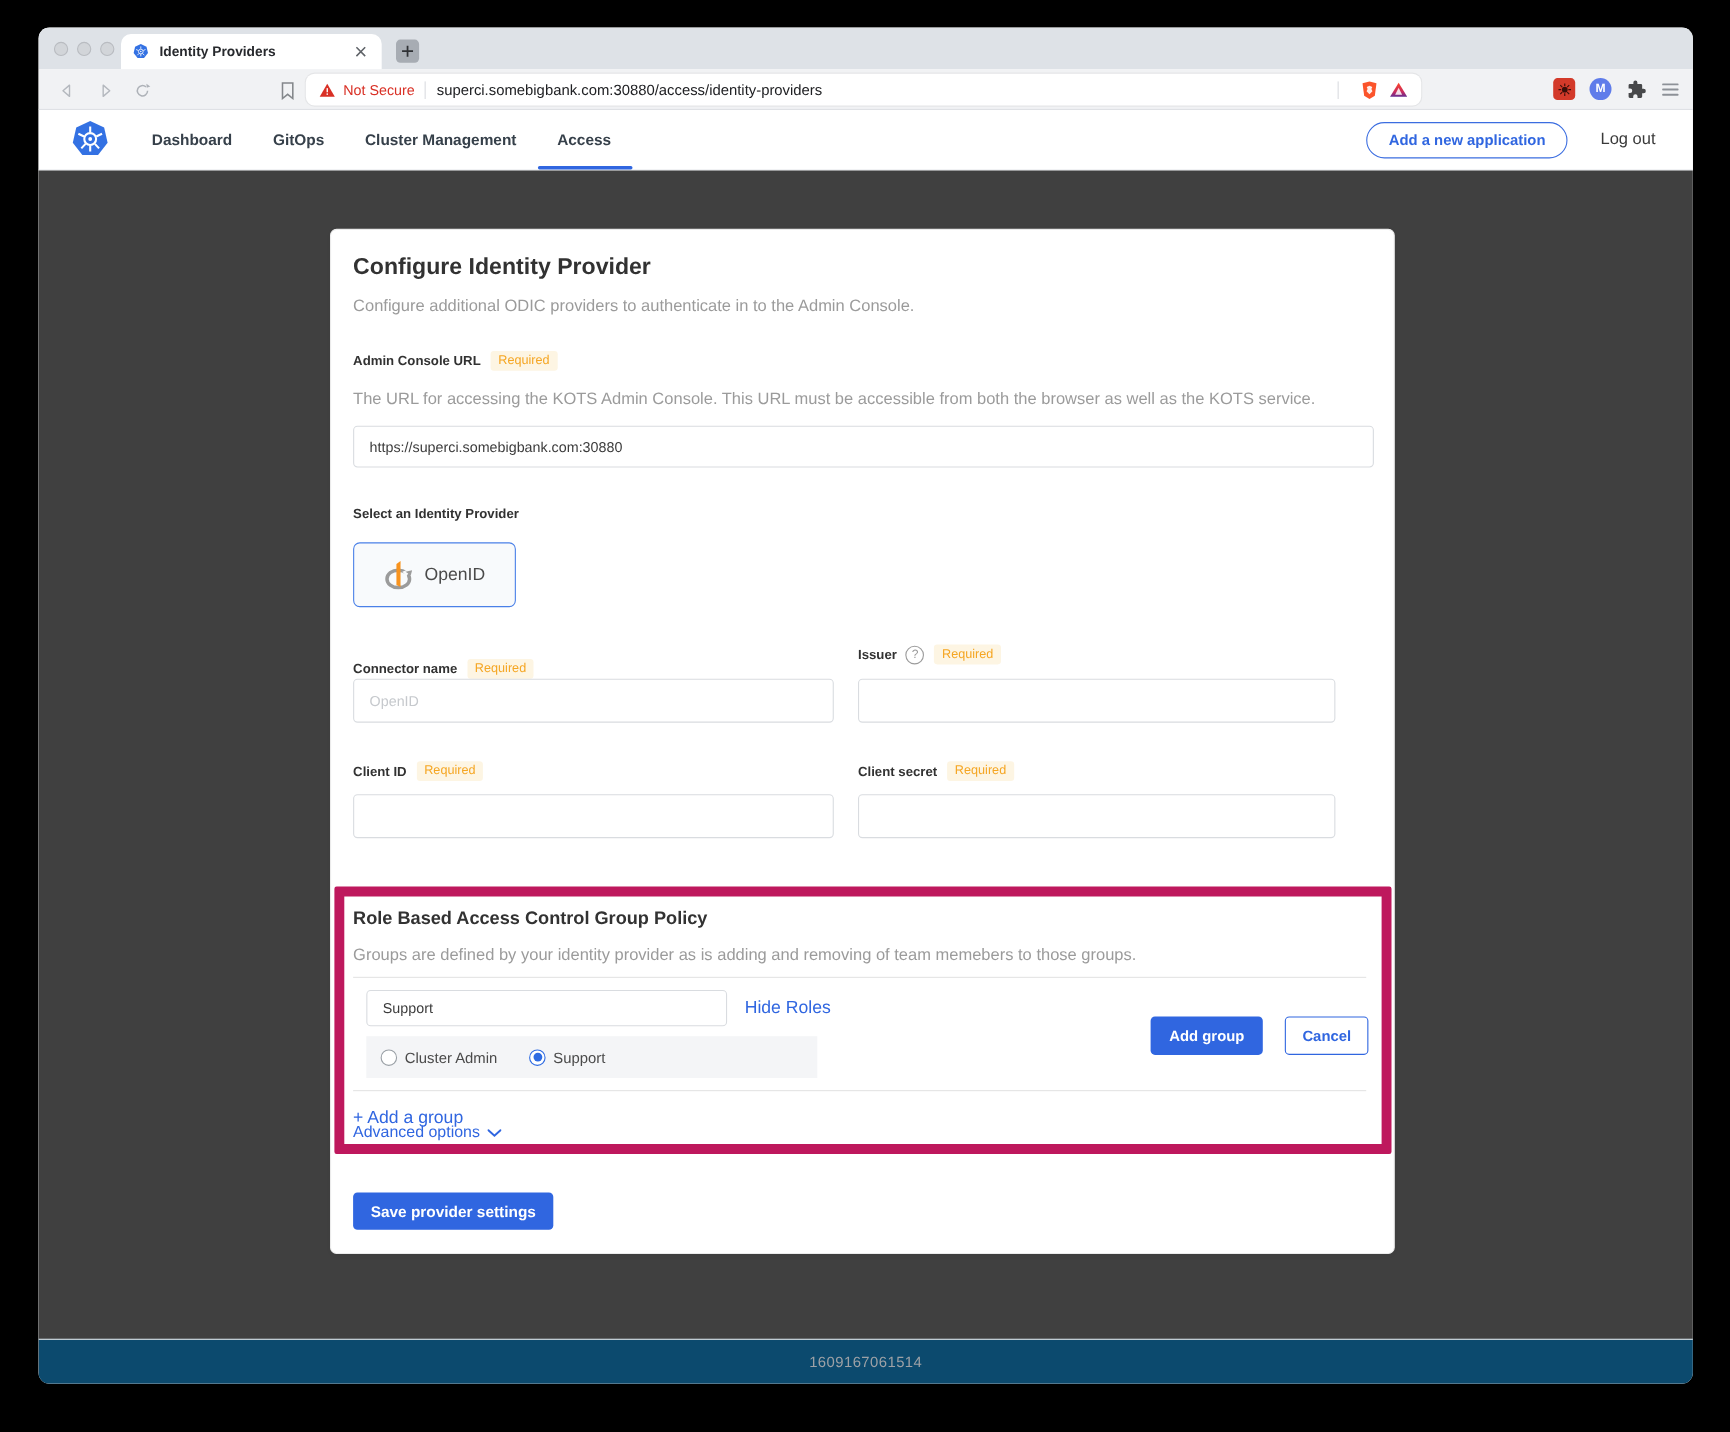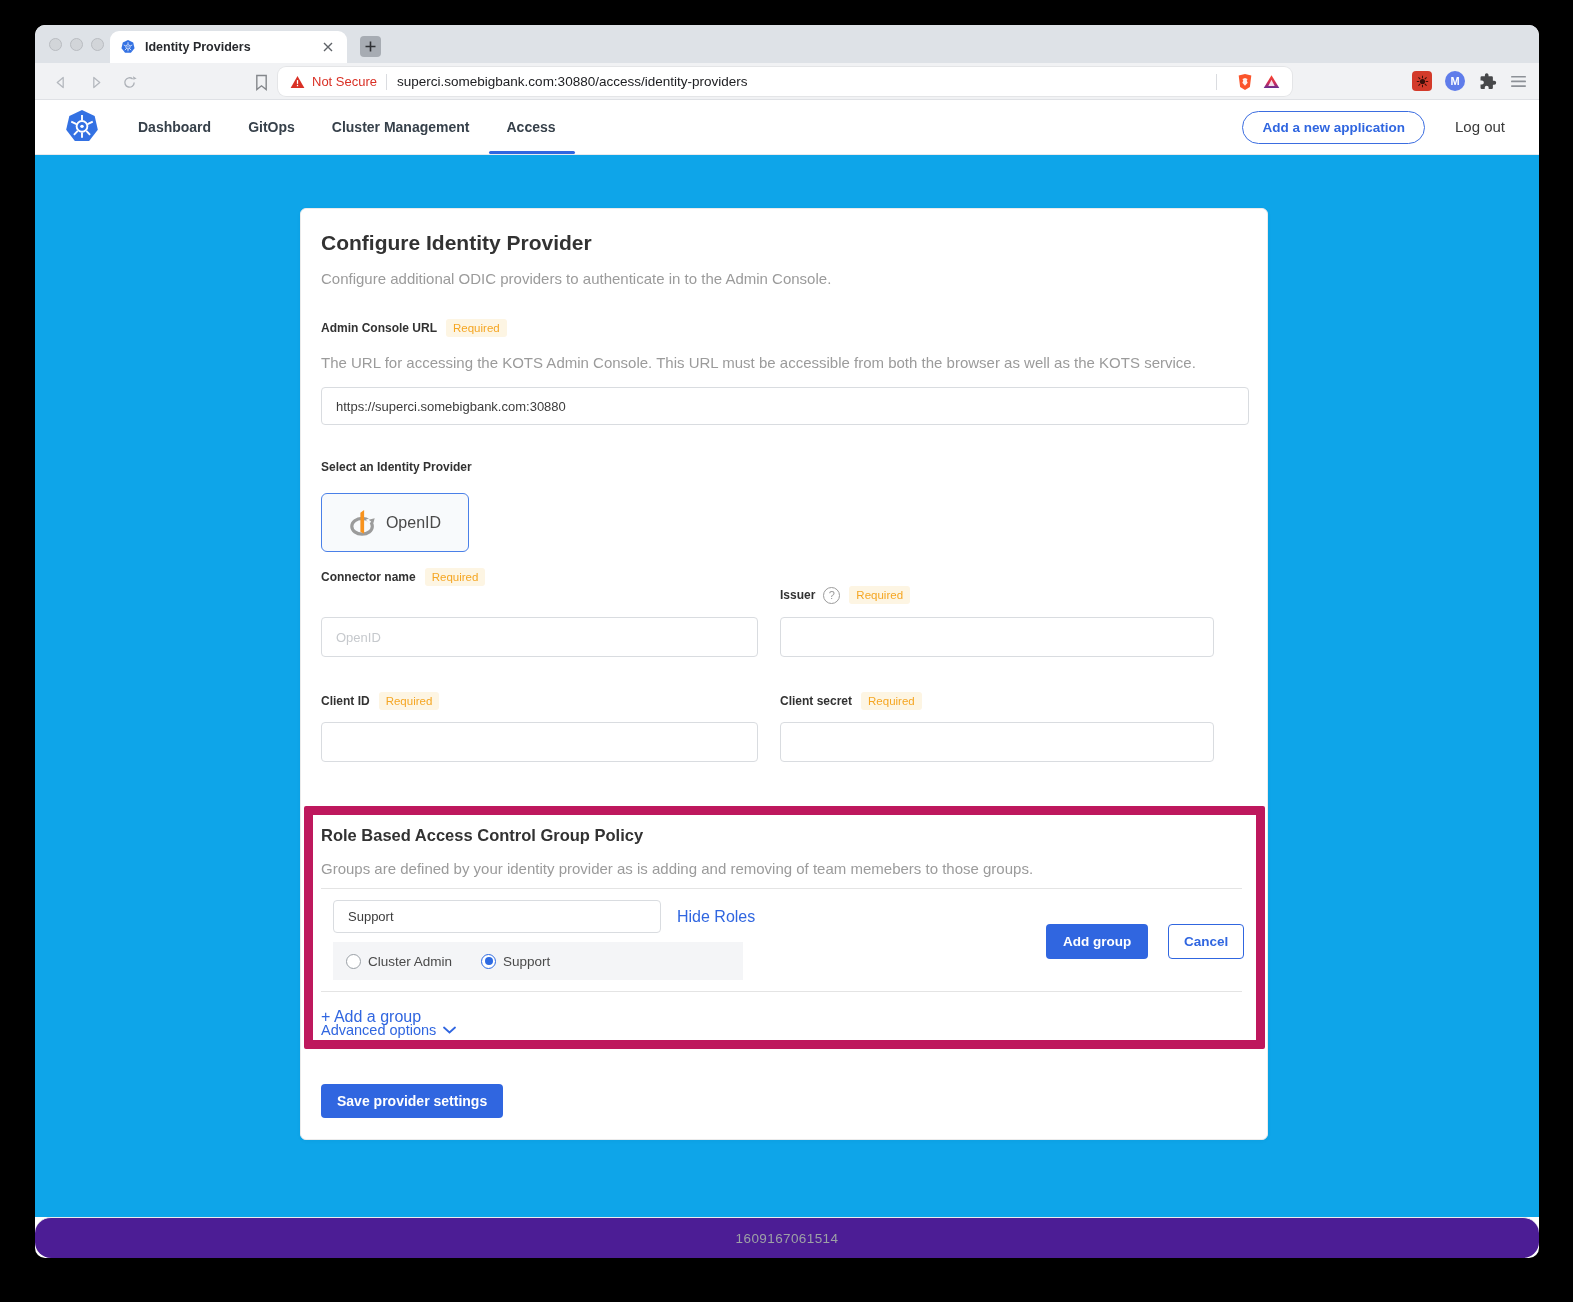--- a/index.html
+++ b/index.html
@@ -46,21 +46,21 @@
              position:relative; cursor:pointer; }
   .navlink.active::after { content:""; position:absolute; left:-18px; right:-19px; bottom:0; height:3px;
              background:#3066e0; border-radius:2px; }
   .add-app-btn { position:absolute; right:114px; top:11px; height:33px; padding:0 19px;
              border:1px solid #3b6de0; border-radius:17px; color:#3066e0; font-weight:bold;
              font-size:13.5px; background:#fff; display:flex; align-items:center; cursor:pointer;
              font-family:inherit; }
   .logout { position:absolute; right:34px; top:18px; font-size:15px; color:#3a3a3a; cursor:pointer; }
 
   
-  .content { flex:1; background:#0ea5e9; position:relative; }
+  .content { flex:1; background:#404040; position:relative; }
   .card { position:absolute; left:265px; top:53px; width:968px; height:932px; background:#fff;
           border:1px solid #ebebeb; border-radius:6px; box-shadow:0 1px 4px rgba(0,0,0,0.04); }
   .abs { position:absolute; }
   .h1 { font-size:21px; font-weight:bold; color:#323232; }
   .sub { font-size:15px; color:#9b9b9b; }
   .lblrow { display:flex; align-items:center; }
   .lbl { font-size:12px; font-weight:bold; color:#323232; }
   .req { font-size:11.5px; color:#f5a623; background:#fdf5e3; padding:3px 7px; border-radius:3px; margin-left:9px; }
   .qmark { width:17px; height:17px; border-radius:50%; border:1px solid #9b9b9b; color:#9b9b9b;
            font-size:11px; display:inline-flex; align-items:center; justify-content:center; margin-left:8px; }
@@ -92,22 +92,22 @@
   .radio.sel .rdot { border-color:#2e6be2; }
   .radio.sel .rdot::after { content:""; position:absolute; left:2.5px; top:2.5px; width:8px; height:8px;
           border-radius:50%; background:#2e6be2; }
 
   .advanced { position:absolute; left:20px; top:813px; display:flex; align-items:center; gap:7px;
               color:#3066e0; font-size:14.5px; cursor:pointer; }
   .save-btn { position:absolute; left:20px; top:875px; height:34px; padding:0 16px; background:#3066e0;
               color:#fff; font-weight:bold; font-size:14px; border:none; border-radius:4px;
               cursor:pointer; font-family:inherit; }
 
-  .footer { height:41px; background:#4c1d95; border-top:1px solid #ececec; display:flex;
-            align-items:center; justify-content:center; flex:none;border-radius:16px; }
+  .footer { height:41px; background:#0c4a6e; border-top:1px solid #ececec; display:flex;
+            align-items:center; justify-content:center; flex:none; }
   .footer-text { font-size:13.5px; color:#9da1a6; letter-spacing:0.4px; }
 </style>
 </head>
 <body>
 
 <div class="window">
 
   <div class="tabstrip">
     <div class="traffic">
       <span></span>
@@ -266,21 +266,21 @@
           <svg width="28" height="30" viewBox="0 0 30 32">
             <ellipse cx="14" cy="19.5" rx="11" ry="8.5" fill="none" stroke="#9b9b9b" stroke-width="3.4"></ellipse>
             <polygon points="27,9 18,12.5 22,17" fill="#f8fafc"></polygon>
             <path d="M21 12.5l6.5-1.5-1.3 5z" fill="#9b9b9b"></path>
             <polygon points="12.2,5 16.2,2 16.2,27.5 12.2,25.5" fill="#f8931e"></polygon>
           </svg>
         </span>
         <span class="openid-text">OpenID</span>
       </div>
 
-      <div class="abs lblrow" style="left:20px; top:359px;">
+      <div class="abs lblrow" style="left:20px; top:390px;">
         <span class="lbl">Connector name</span>
         <span class="req">Required</span>
       </div>
       <div class="abs lblrow" style="left:479px; top:377px;">
         <span class="lbl">Issuer</span>
         <span class="qmark">?</span>
         <span class="req">Required</span>
       </div>
       <div class="abs" style="left:20px; top:408px; width:437px; height:40px;">
         <input class="txt" type="text" placeholder="OpenID" style="">

